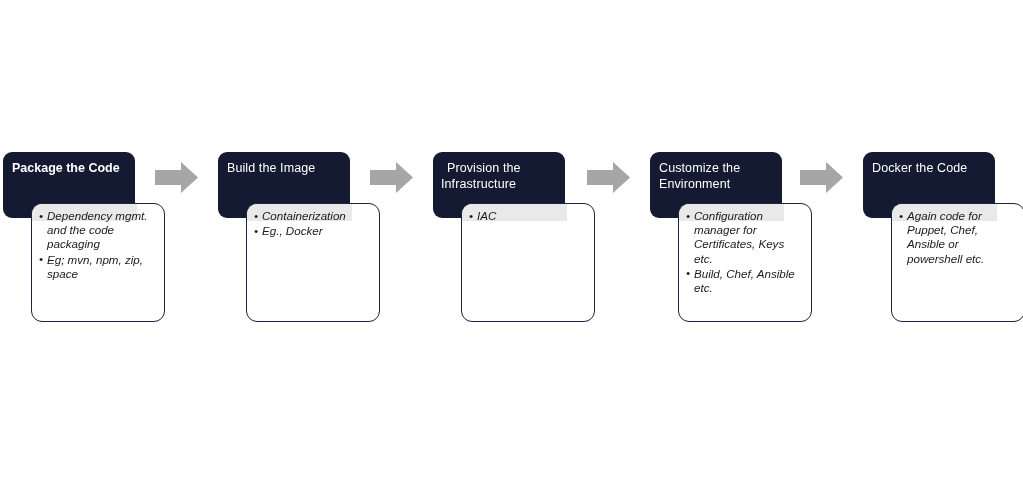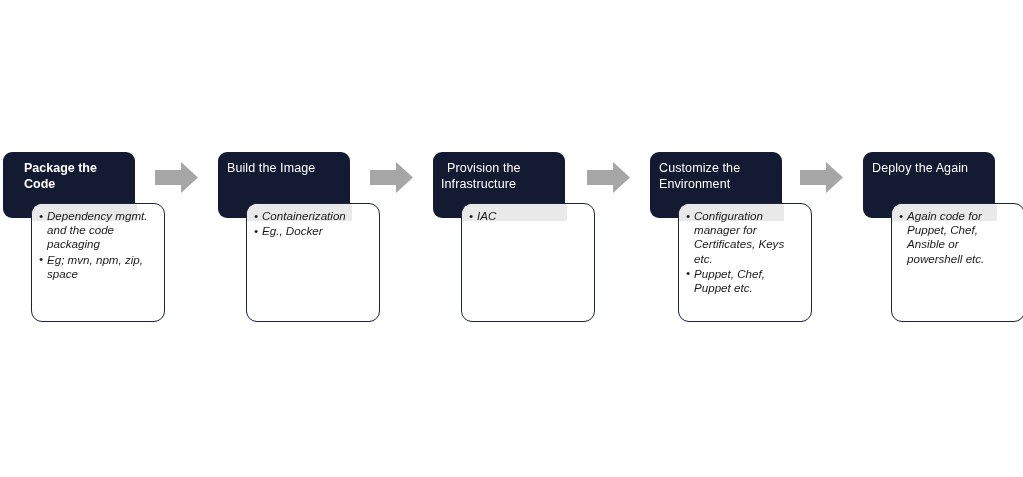--- a/index.html
+++ b/index.html
@@ -49,21 +49,20 @@
     color: #ffffff;
     font-size: 12.5px;
     line-height: 15.5px;
     padding: 9px 6px 0 9px;
     letter-spacing: 0.1px;
     white-space: pre-line;
   }
   .head-card.bold .head-text {
     font-weight: bold;
     letter-spacing: 0;
-    margin-left: 12px;
   }
   
   .head-card.indent .head-text {
     padding-left: 8px;
     text-indent: 6px;
   }
   .head-card.indent2 .head-text {
     text-indent: 0;
   }
 
@@ -188,34 +187,34 @@
 
   <div class="step" style="left:650px;">
     <div class="head-card indent2">
       <div class="head-text">Customize the
 Environment</div>
     </div>
     <div class="body-card">
       <div class="band"></div>
       <ul class="bullets">
         <li>Configuration manager  for Certificates, Keys etc.</li>
-        <li>Puppet, Chef, Puppet etc.</li>
+        <li>Build, Chef, Ansible etc.</li>
       </ul>
     </div>
   </div>
 
   <div class="arrow" style="left:800px;">
     <svg viewBox="0 0 43 31" xmlns="http://www.w3.org/2000/svg" aria-hidden="true">
       <polygon points="0,8 26,8 26,0 43,15.5 26,31 26,23 0,23" fill="#A6A6A6"></polygon>
     </svg>
   </div>
 
   <div class="step" style="left:863px;">
     <div class="head-card">
-      <div class="head-text">Deploy the Again</div>
+      <div class="head-text">Docker the Code</div>
     </div>
     <div class="body-card">
       <div class="band"></div>
       <ul class="bullets">
         <li>Again code for Puppet, Chef, Ansible or powershell etc.</li>
       </ul>
     </div>
   </div>
 
 </div>

